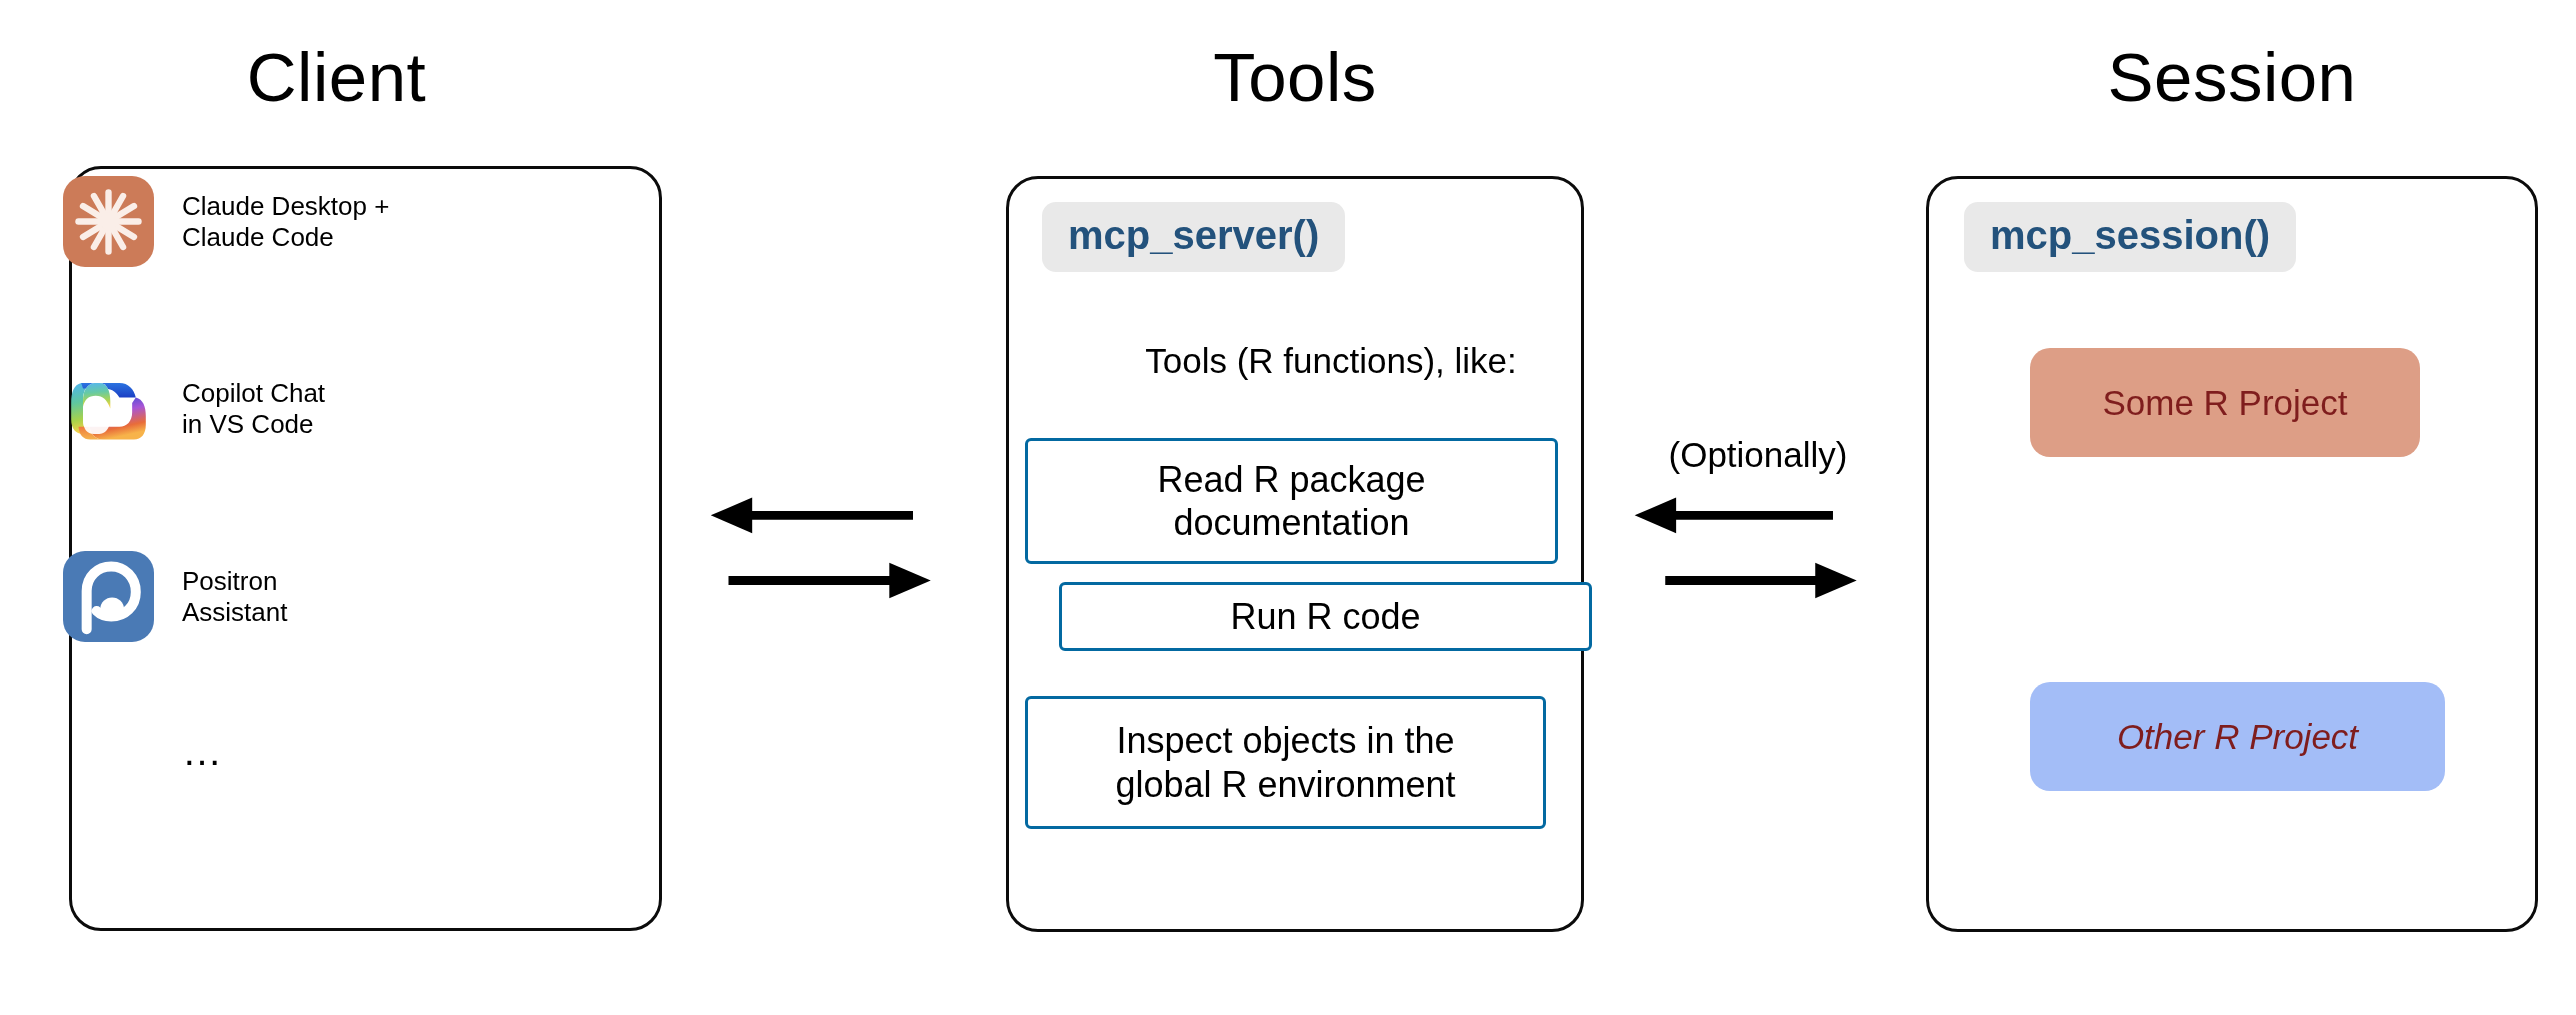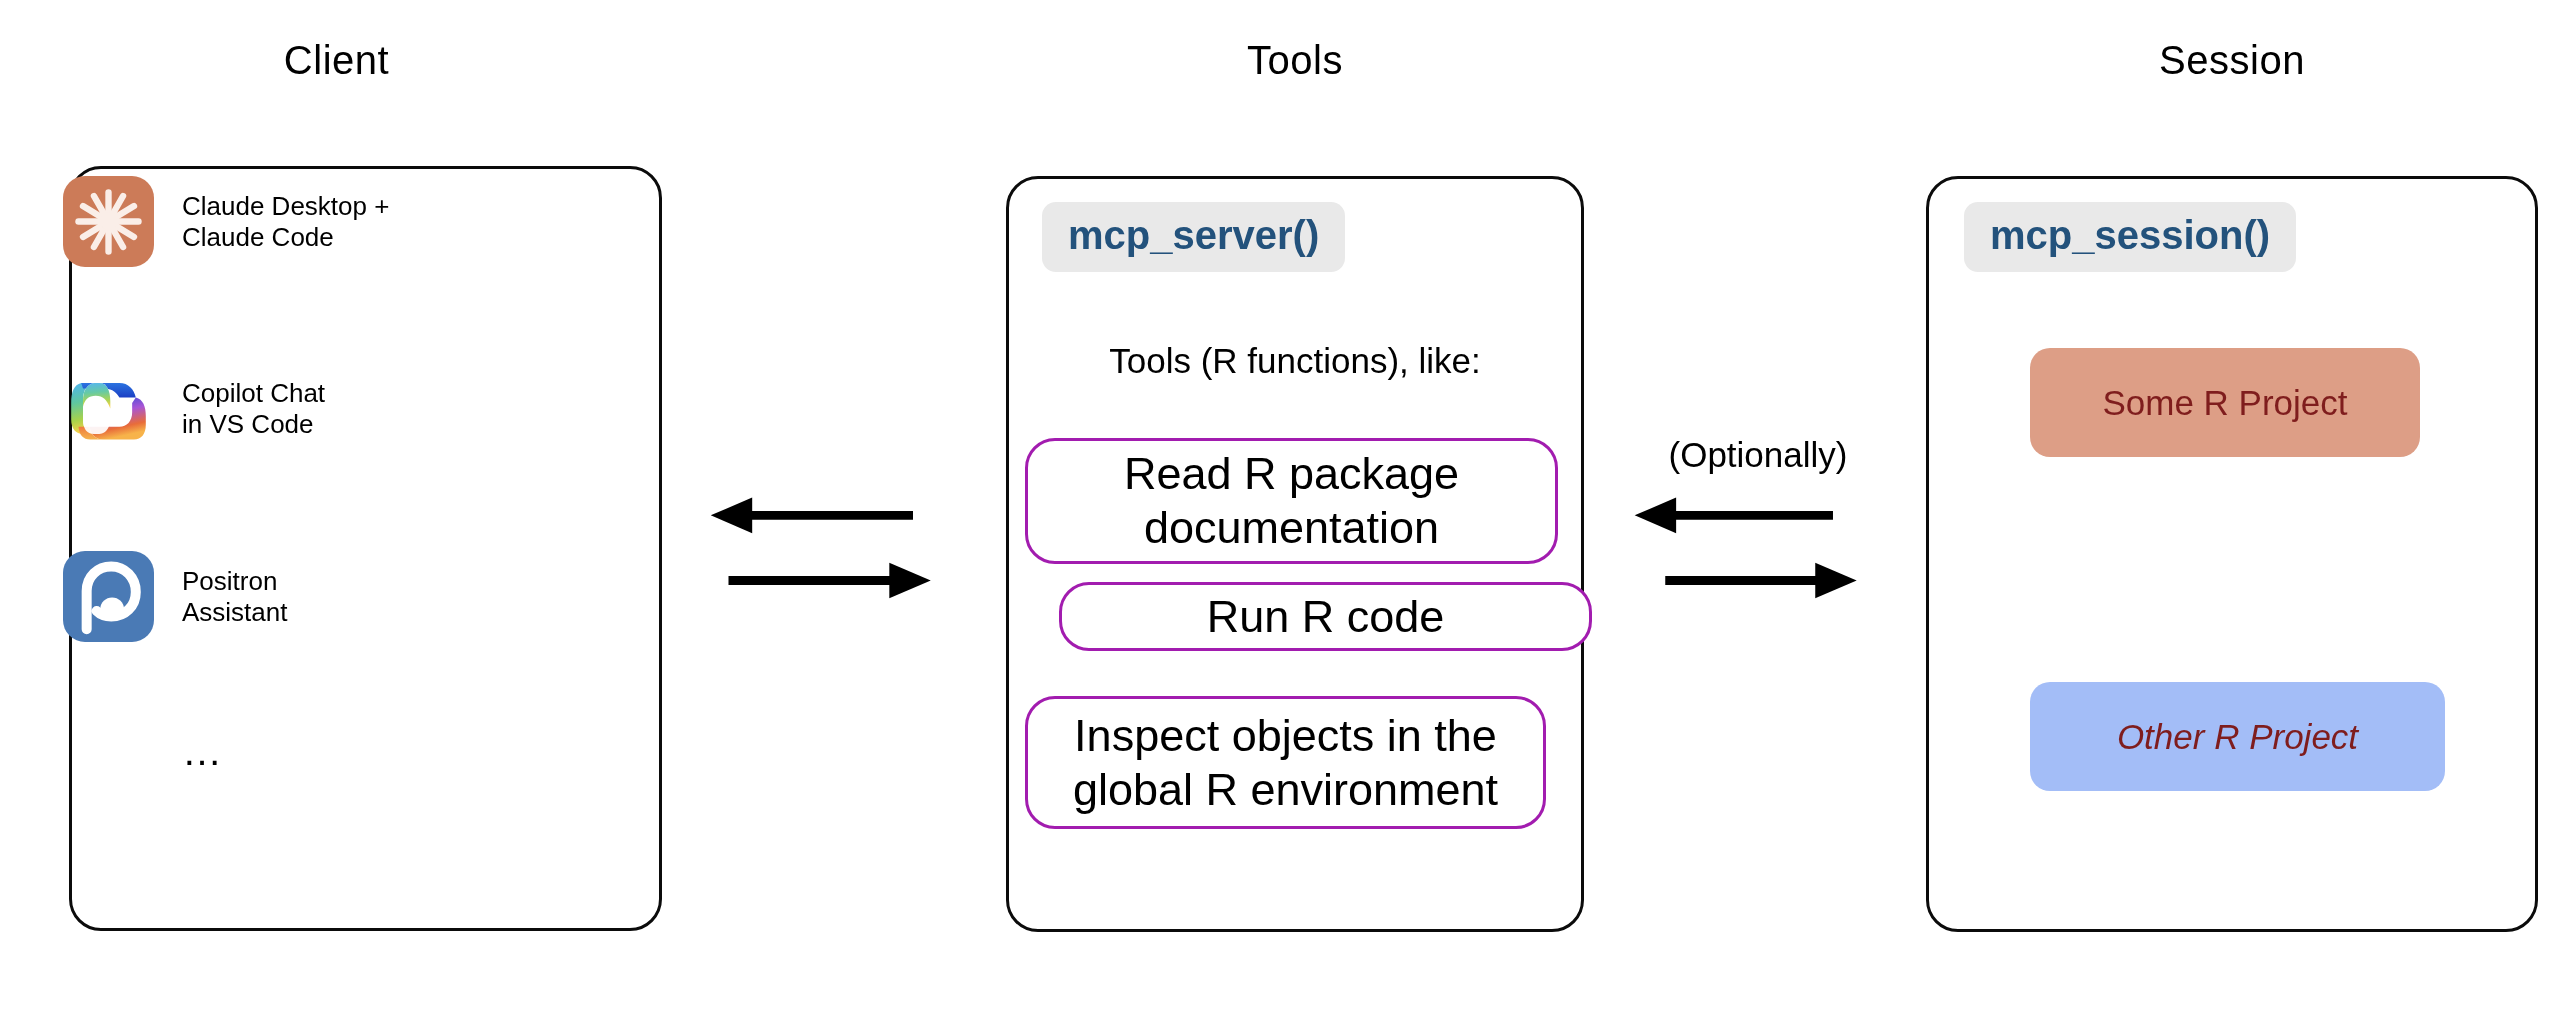--- a/index.html
+++ b/index.html
@@ -12,21 +12,21 @@
     height: 1015px;
     position: relative;
     font-family: "Liberation Sans", sans-serif;
     color: #000000;
     overflow: hidden;
   }
 
   
   .col-title {
     position: absolute;
-    font-size: 40px;
+    font-size: 69px;
     font-weight: 400;
     letter-spacing: 0.5px;
     color: #000;
     text-align: center;
     white-space: nowrap;
   }
   #client-title  { left: 40px;   top: 38px;  width: 593px; }
   #server-title  { left: 1006px; top: 38px;  width: 578px; }
   #session-title { left: 1926px; top: 38px;  width: 612px; }
 
@@ -108,33 +108,34 @@
 
   
   #tools-caption {
     position: absolute;
     left: 1006px;
     top: 341px;
     width: 578px;
     text-align: center;
     font-size: 35px;
     color: #000;
+    padding-left: 36px;
   }
 
   .tool-box {
     position: absolute;
-    border: 3px solid #a21caf;
-    border-radius: 30px;
+    border: 3px solid #0369a1;
+    border-radius: 6px;
     background: #fff;
     box-sizing: border-box;
     display: flex;
     align-items: center;
     justify-content: center;
     text-align: center;
-    font-size: 45px;
+    font-size: 36px;
     line-height: 1.2;
     color: #000;
     white-space: pre-line;
   }
   #tool-0 { left: 1025px; top: 438px; width: 533px; height: 126px; }
   #tool-1 { left: 1059px; top: 582px; width: 533px; height: 69px; }
   #tool-2 { left: 1025px; top: 696px; width: 521px; height: 133px; }
 
   
   .project-box {

